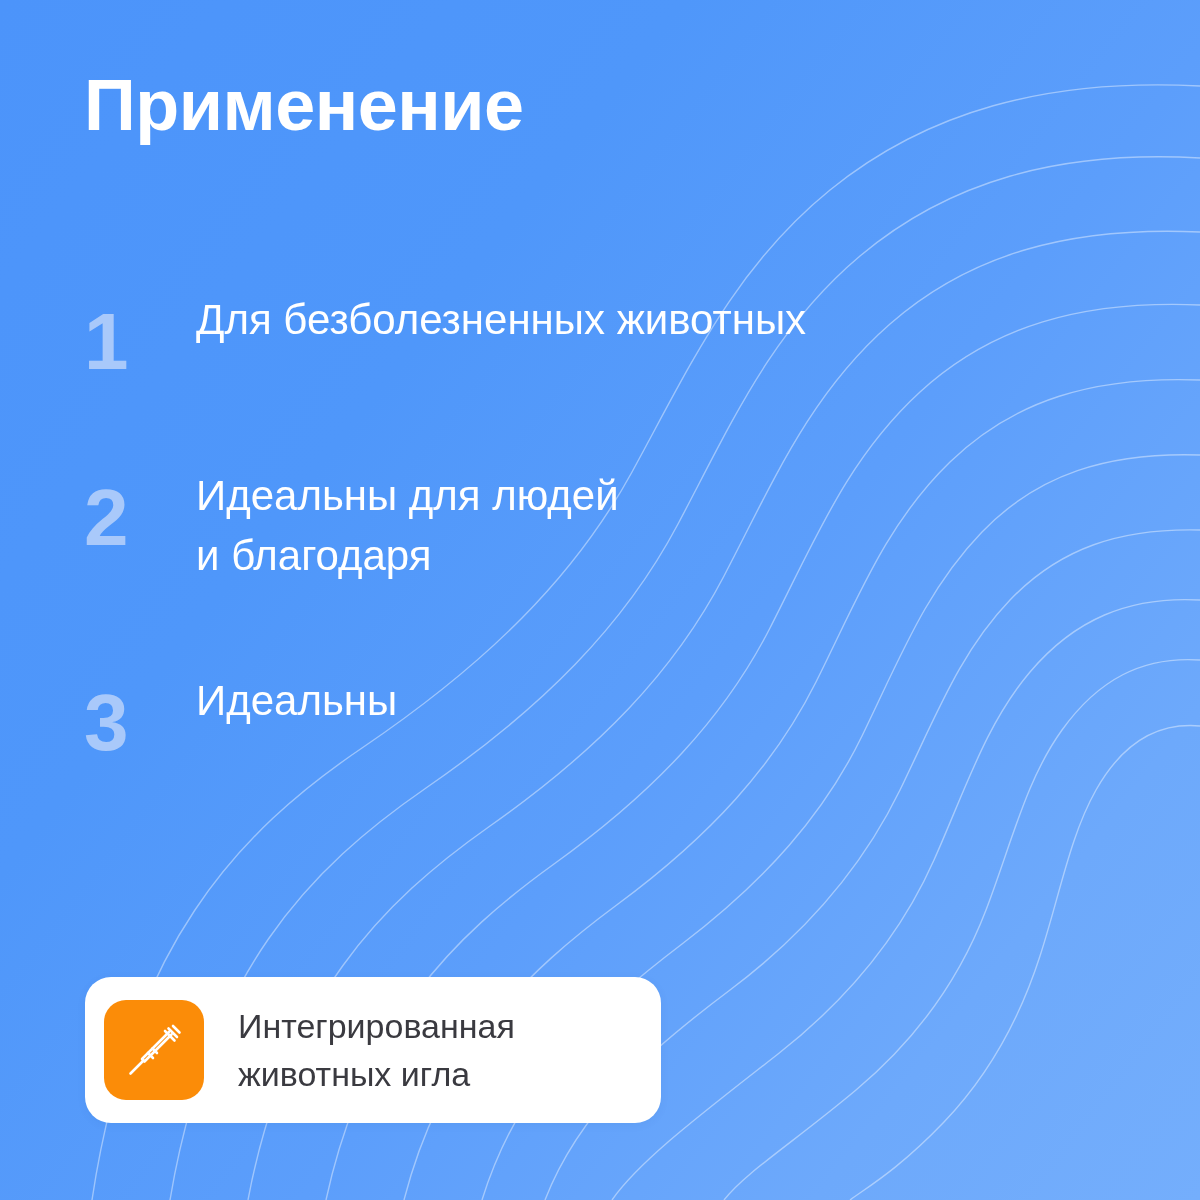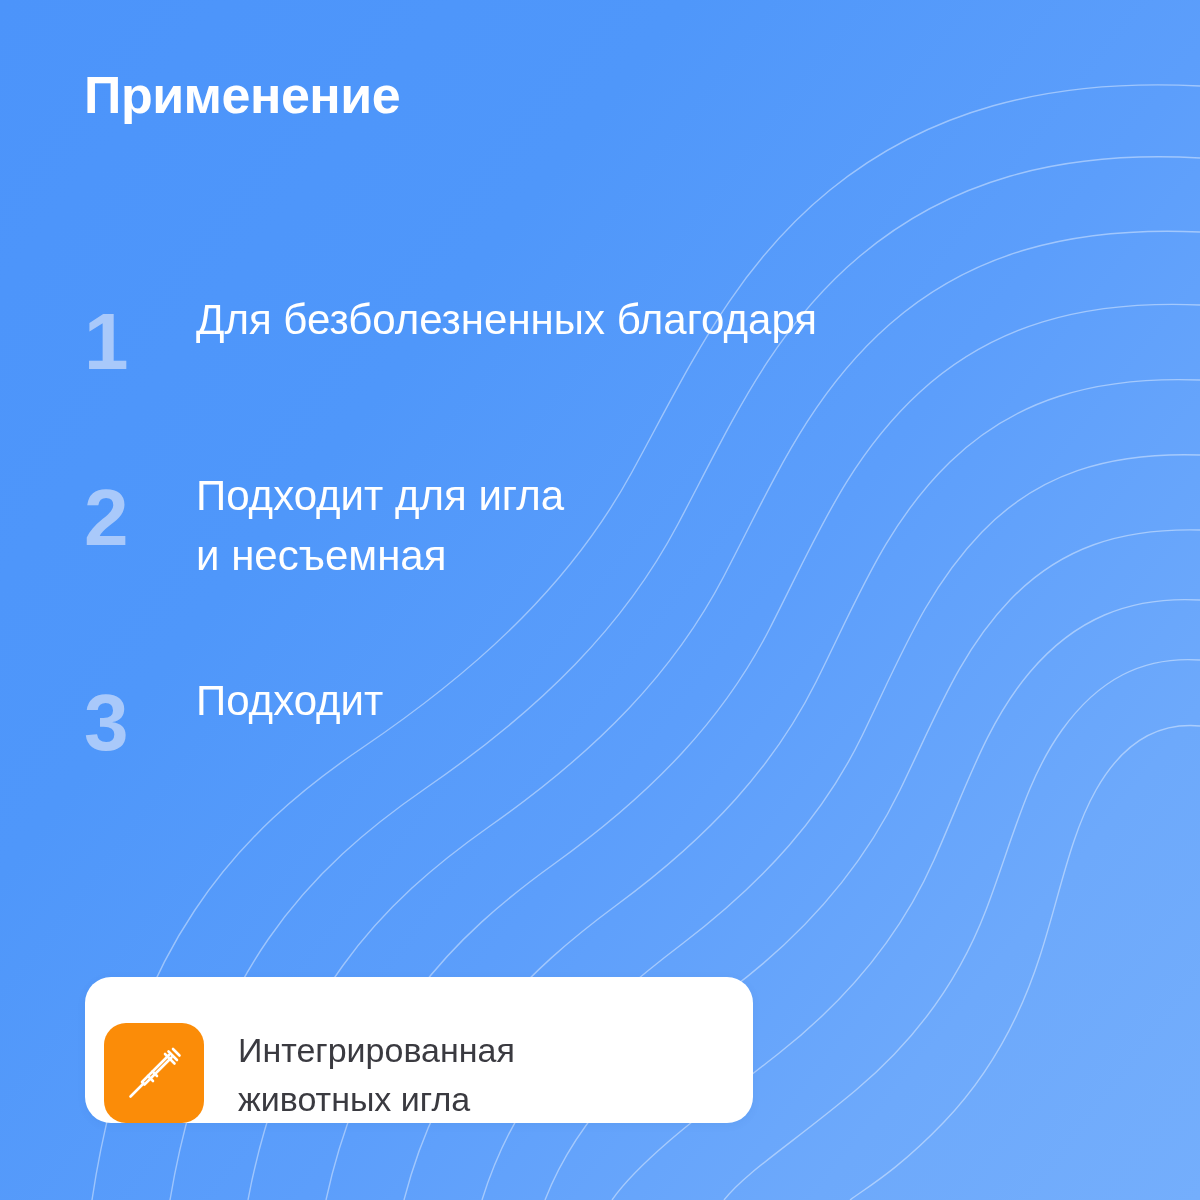--- a/index.html
+++ b/index.html
@@ -27,21 +27,21 @@
     width: 1200px;
     height: 1200px;
     pointer-events: none;
   }
 
   
   .title {
     position: absolute;
     left: 84px;
     top: 68px;
-    font-size: 52px;
+    font-size: 72px;
     line-height: 1.05;
     font-weight: 700;
     color: #ffffff;
     letter-spacing: -0.5px;
     white-space: nowrap;
   }
 
   
   .list {
     position: absolute;
@@ -74,26 +74,26 @@
     color: #ffffff;
     padding-top: 2px;
   }
   .item-text .ln { display: block; white-space: nowrap; }
 
   
   .feature-card {
     position: absolute;
     left: 85px;
     top: 977px;
-    width: 668px;
+    width: 576px;
     height: 146px;
     background: #ffffff;
     border-radius: 26px;
     display: flex;
-    align-items: flex-end;
+    align-items: center;
     padding: 0 0 0 19px;
     box-sizing: border-box;
     box-shadow: 0 2px 10px rgba(20,60,120,0.06);
   }
   .feature-icon {
     flex: 0 0 100px;
     width: 100px;
     height: 100px;
     border-radius: 22px;
     background: #FB8C08;
@@ -131,36 +131,36 @@
     </g>
   </svg>
 
   <div class="title">Применение</div>
 
   <div class="list">
 
     <div class="list-item">
       <div class="item-number">1</div>
       <div class="item-text">
-        <span class="ln">Для безболезненных благодаря</span>
+        <span class="ln">Для безболезненных животных</span>
       </div>
     </div>
 
     <div class="list-item">
       <div class="item-number">2</div>
       <div class="item-text">
-        <span class="ln">Подходит для игла</span>
-        <span class="ln">и несъемная</span>
+        <span class="ln">Идеальны для людей</span>
+        <span class="ln">и благодаря</span>
       </div>
     </div>
 
     <div class="list-item">
       <div class="item-number">3</div>
       <div class="item-text">
-        <span class="ln">Подходит</span>
+        <span class="ln">Идеальны</span>
       </div>
     </div>
 
   </div>
 
   <div class="feature-card">
     <div class="feature-icon">
       <svg width="64" height="64" viewBox="0 0 64 64" fill="none" xmlns="http://www.w3.org/2000/svg" aria-hidden="true">
         <g stroke="#FFFFFF" stroke-width="2.6" stroke-linecap="round" stroke-linejoin="round" fill="none">
           <path d="M46.5 10.5 L55 19"></path>

